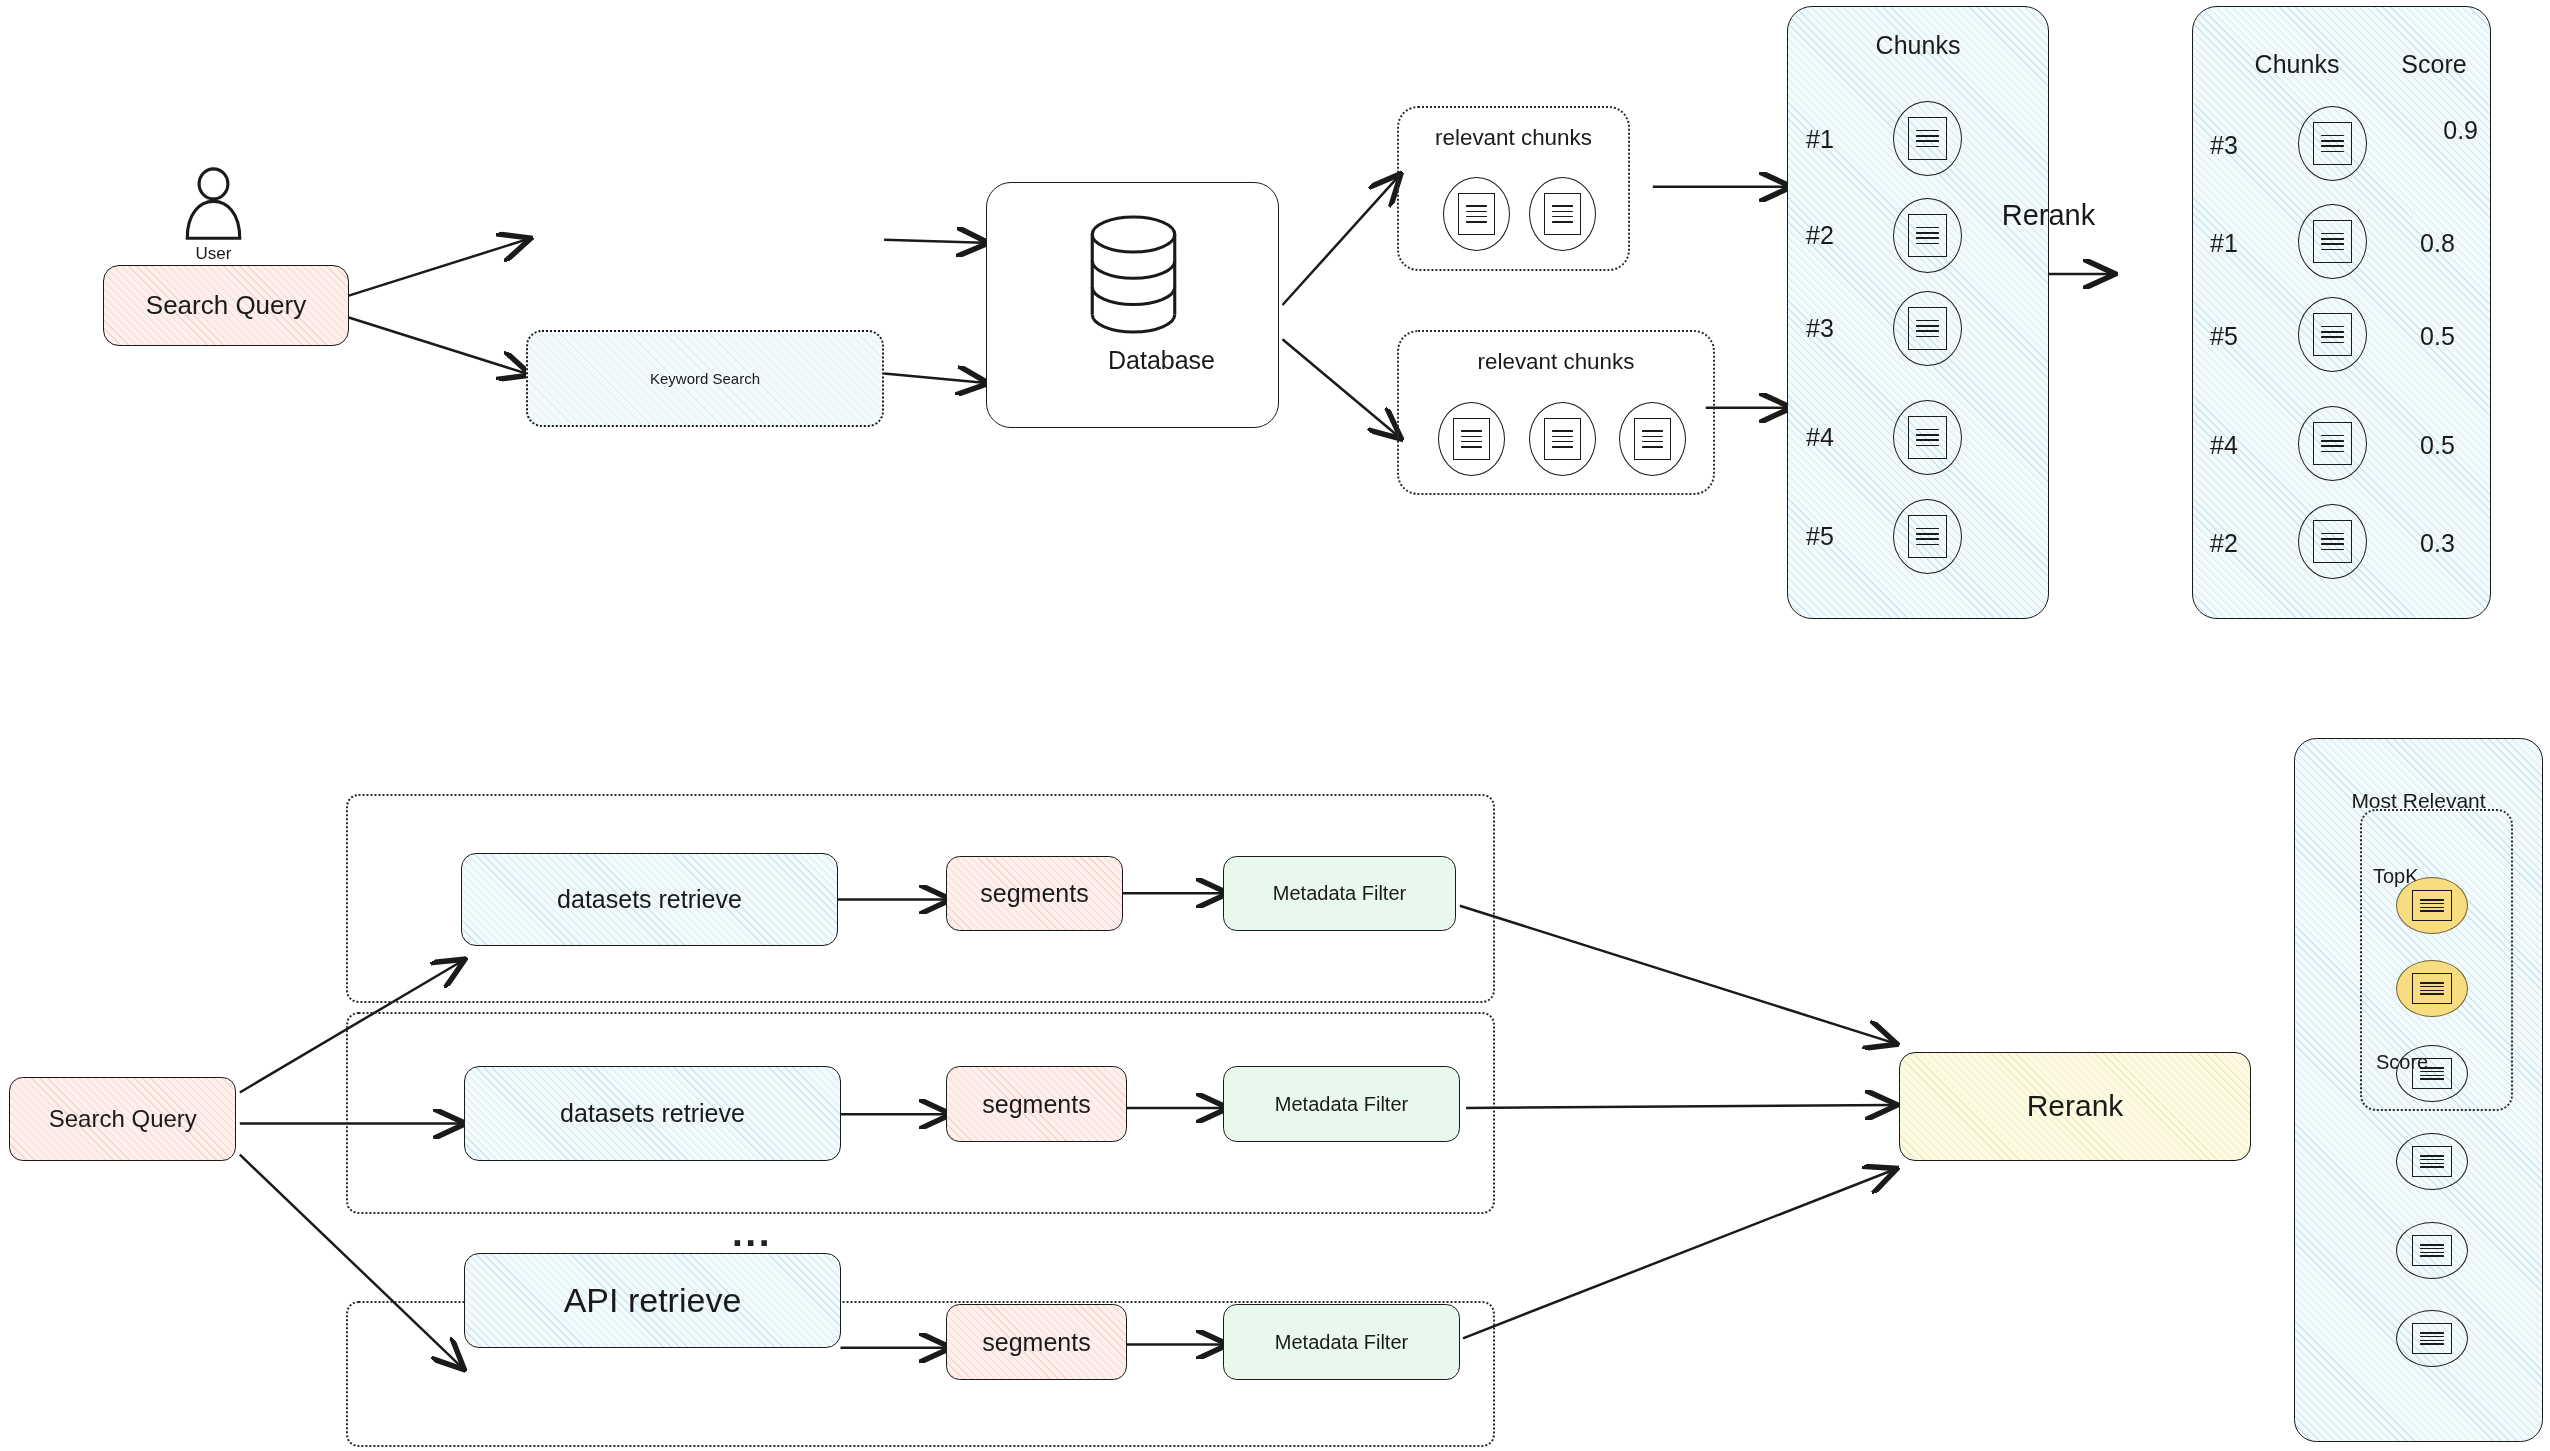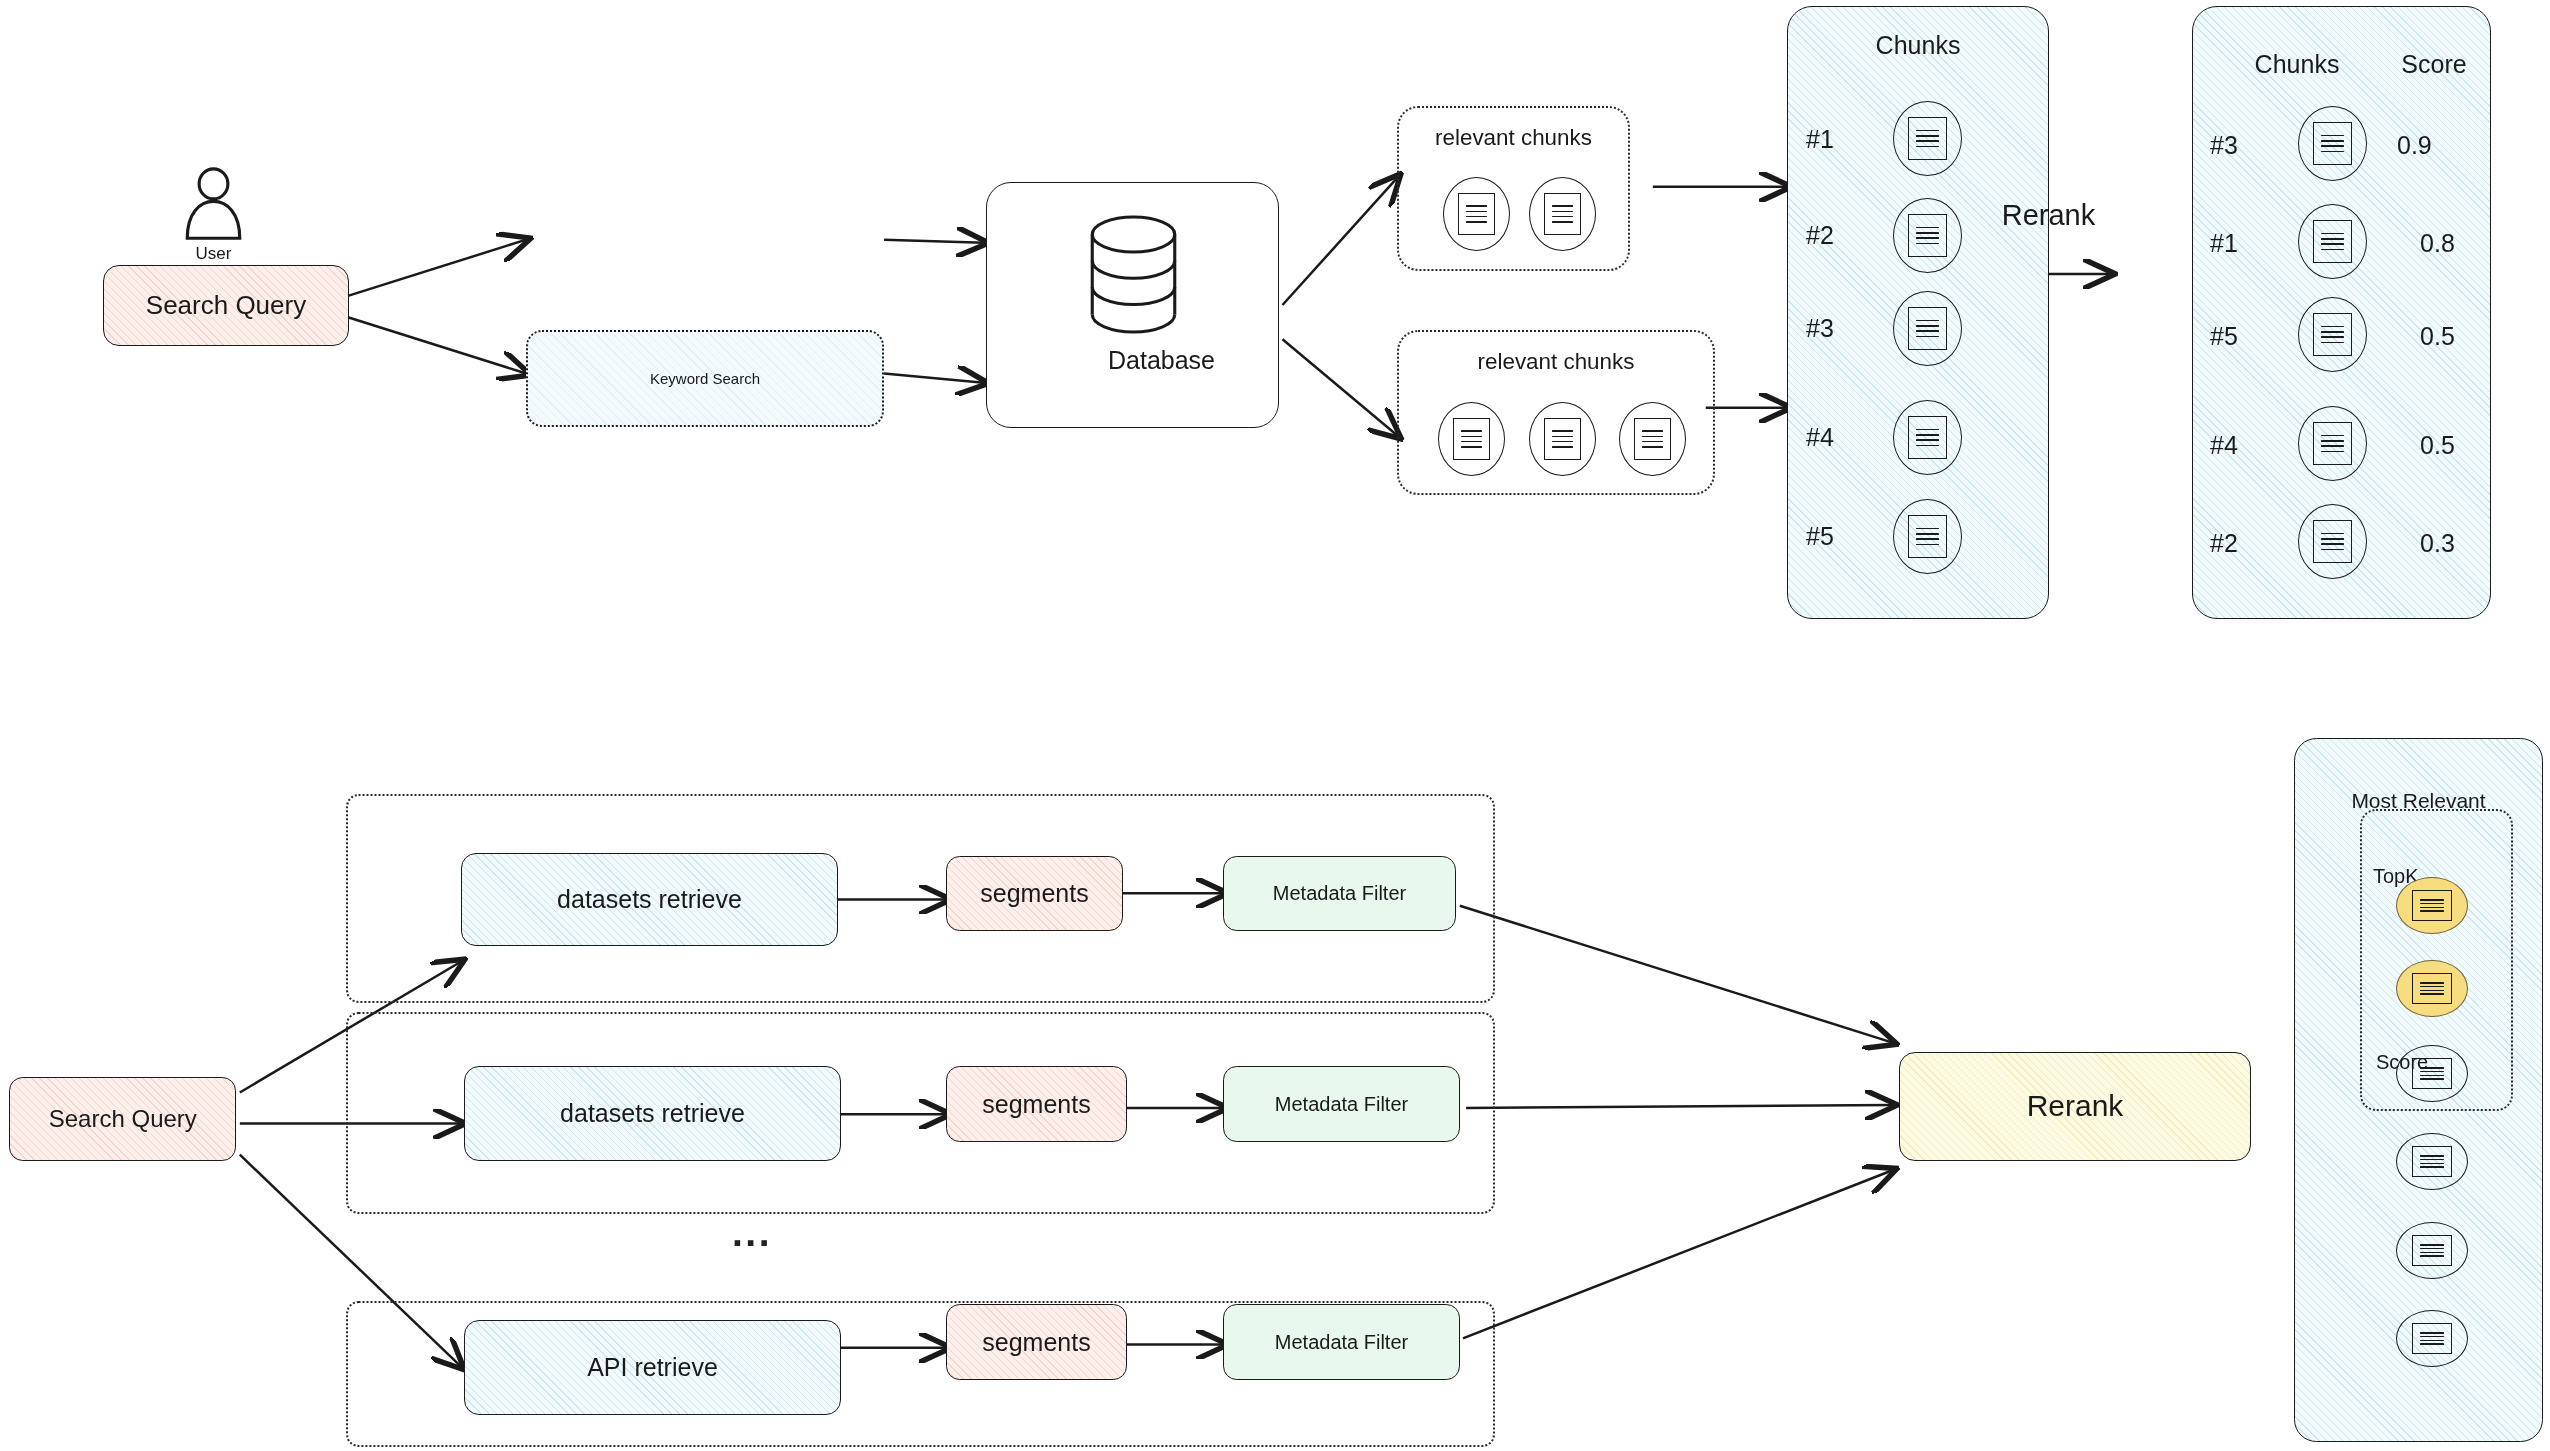--- a/index.html
+++ b/index.html
@@ -223,21 +223,21 @@
 
   <div class="txt" style="left:2210px;top:131px;font-size:25px;">#3</div>
   <div class="chunk" style="left:2298px;top:106px;width:67px;height:73px;">
       <div class="docglyph">
         <i></i>
         <i></i>
         <i></i>
         <i></i>
       </div>
     </div>
-  <div class="txt" style="left:2397px;top:131px;width:81px;text-align:left;font-size:25px;">0.9</div>
+  <div class="txt" style="left:2397px;top:116px;width:81px;text-align:right;font-size:25px;">0.9</div>
 
   <div class="txt" style="left:2210px;top:229px;font-size:25px;">#1</div>
   <div class="chunk" style="left:2298px;top:204px;width:67px;height:73px;">
       <div class="docglyph">
         <i></i>
         <i></i>
         <i></i>
         <i></i>
       </div>
     </div>
@@ -298,21 +298,21 @@
   <div class="node fill-pink" style="left:946px;top:1066px;width:181px;height:76px;font-size:25px;border-radius:13.7px;">
     <span>segments</span>
   </div>
   <div class="node fill-green" style="left:1223px;top:1066px;width:237px;height:76px;font-size:20px;border-radius:13.7px;">
     <span>Metadata Filter</span>
   </div>
 
   <div class="ellipsis" style="left:732px;top:1211px;font-size:39px;">...</div>
 
   <div class="group-box" style="left:346px;top:1301px;width:1149px;height:146px;border-radius:12.5px;"></div>
-  <div class="node fill-blue" style="left:464px;top:1320px;width:377px;height:95px;font-size:25px;border-radius:15px;">
+  <div class="node fill-blue" style="left:464px;top:1253px;width:377px;height:95px;font-size:34px;border-radius:15px;">
     <span>API retrieve</span>
   </div>
   <div class="node fill-pink" style="left:946px;top:1304px;width:181px;height:76px;font-size:25px;border-radius:13.7px;">
     <span>segments</span>
   </div>
   <div class="node fill-green" style="left:1223px;top:1304px;width:237px;height:76px;font-size:20px;border-radius:13.7px;">
     <span>Metadata Filter</span>
   </div>
 
   <div class="node fill-yellow" style="left:1899px;top:1052px;width:352px;height:109px;font-size:30px;border-radius:16px;">

